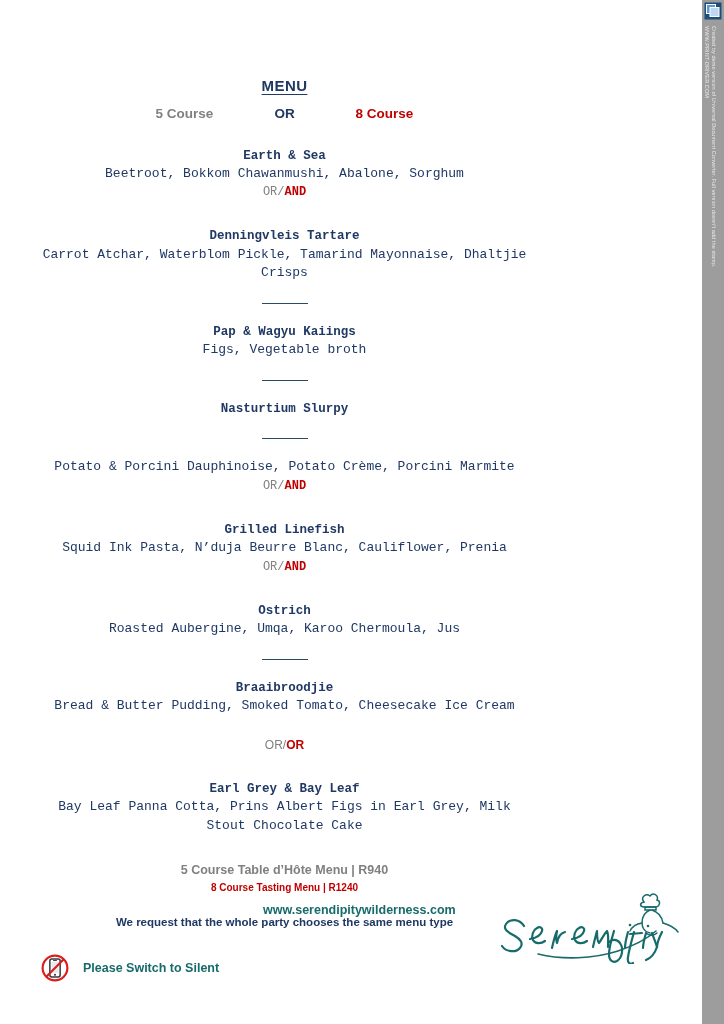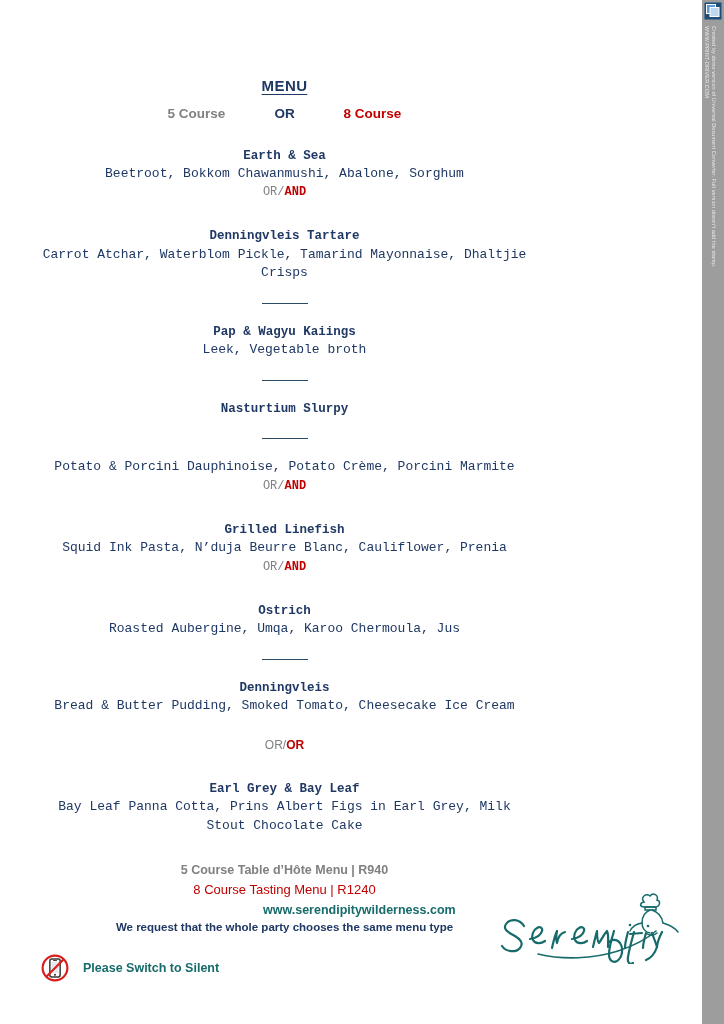--- a/index.html
+++ b/index.html
@@ -45,21 +45,21 @@
     letter-spacing: 0.4px;
     text-decoration: underline;
     text-underline-offset: 3px;
     margin: 0 0 11px 0;
     line-height: 1.1;
   }
   .course-row {
     display: flex;
     justify-content: center;
     align-items: baseline;
-    gap: 0;
+    gap: 12px;
     margin-bottom: 26px;
   }
   .course-row .c5 {
     font-size: 13.5px;
     font-weight: bold;
     color: #808080;
     width: 120px;
     text-align: center;
   }
   .course-row .cor {
@@ -124,22 +124,22 @@
   .price-block {
     margin-top: 24px;
   }
   .price-5 {
     font-size: 12.5px;
     font-weight: bold;
     color: #808080;
     line-height: 1.6;
   }
   .price-8 {
-    font-size: 13px;
-    font-weight: normal;
+    font-size: 10px;
+    font-weight: bold;
     color: #c00000;
     line-height: 1.6;
   }
   .party-note {
     margin-top: 20px;
     font-size: 11.5px;
     font-weight: bold;
     color: #1f3864;
   }
 
@@ -255,21 +255,21 @@
       <div class="course-name">Denningvleis Tartare</div>
       <div class="course-desc">Carrot Atchar, Waterblom Pickle, Tamarind Mayonnaise, Dhaltjie Crisps</div>
     </div>
 
     <div class="rule-wrap">
         <div class="rule"></div>
       </div>
 
     <div class="course">
       <div class="course-name">Pap &amp; Wagyu Kaiings</div>
-      <div class="course-desc">Leek, Vegetable broth</div>
+      <div class="course-desc">Figs, Vegetable broth</div>
     </div>
 
     <div class="rule-wrap">
         <div class="rule"></div>
       </div>
 
     <div class="course">
       <div class="course-name">Nasturtium Slurpy</div>
     </div>
 
@@ -299,21 +299,21 @@
     <div class="course">
       <div class="course-name">Ostrich</div>
       <div class="course-desc">Roasted Aubergine, Umqa, Karoo Chermoula, Jus</div>
     </div>
 
     <div class="rule-wrap">
         <div class="rule"></div>
       </div>
 
     <div class="course">
-      <div class="course-name">Denningvleis</div>
+      <div class="course-name">Braaibroodjie</div>
       <div class="course-desc">Bread &amp; Butter Pudding, Smoked Tomato, Cheesecake Ice Cream</div>
     </div>
 
     <div class="spacer-md"></div>
 
     <div class="conj">
       <span class="a">OR</span><span class="slash">/</span><span class="b">OR</span>
     </div>
 
     <div class="spacer-lg"></div>

